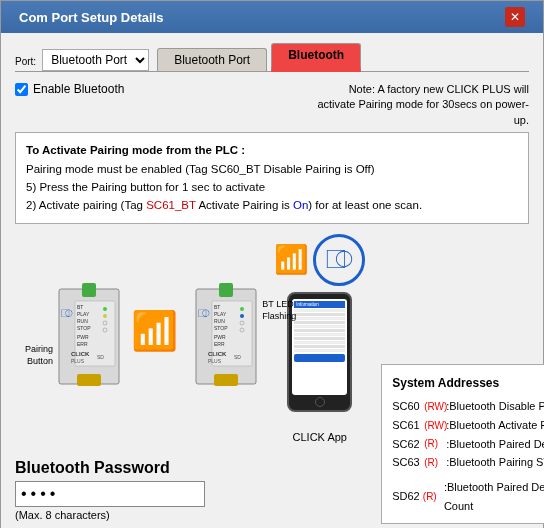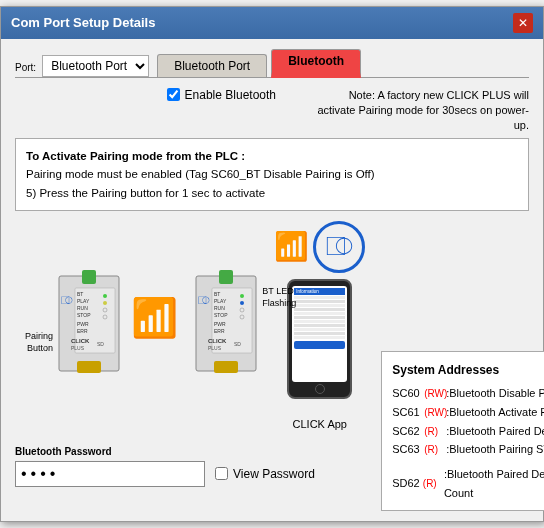--- a/index.html
+++ b/index.html
@@ -8,21 +8,21 @@
     .dialog {
       width: 544px;
       background: #f0f0f0;
       border: 1px solid #999;
       box-shadow: 2px 2px 8px rgba(0,0,0,0.4);
     }
 
     .title-bar {
       background: linear-gradient(to bottom, #4a7ab5, #3a6aa5);
       color: white;
-      padding: 6px 10px;
+      padding: 6px 18px;
       display: flex;
       justify-content: space-between;
       align-items: center;
       font-size: 13px;
       font-weight: 600;
     }
 
     .title-close {
       width: 20px;
       height: 20px;
@@ -78,24 +78,23 @@
     .tab.active {
       background: #ef4444;
       font-weight: 600;
       border-bottom: 6px solid #ef4444;
       margin-bottom: -1px;
     }
 
     
     .enable-row {
       display: flex;
-      justify-content: flex-end;
+      justify-content: space-between;
       align-items: flex-start;
       margin-bottom: 4px;
-      gap: 33px;
     }
 
     .enable-left {
       display: flex;
       align-items: center;
       gap: 5px;
     }
 
     .note-text {
       font-size: 11px;
@@ -156,21 +155,21 @@
     .sa-r { color: red; font-size: 10px; width: 20px; }
     .sa-desc { color: #000; }
 
     
     .password-section {
       margin-top: 8px;
       margin-bottom: 10px;
     }
 
     .password-label {
-      font-size: 10px;
+      font-size: 16px;
       font-weight: bold;
       margin-bottom: 4px;
     }
 
     .password-row {
       display: flex;
       align-items: center;
       gap: 10px;
     }
 
@@ -263,20 +262,23 @@
         <label>Enable Bluetooth</label>
       </div>
       <div class="note-text">Note: A factory new CLICK PLUS will activate
 Pairing mode for 30secs on power-up.</div>
     </div>
 
     <div class="instructions-box">
       <div style="font-weight:bold;">To Activate Pairing mode from the PLC :</div>
       <div>Pairing mode must be enabled (Tag SC60_BT Disable Pairing is Off)</div>
       <div>5)  Press the Pairing button for 1 sec to activate</div>
+      <div>
+        2)  Activate pairing (Tag <span style="color:#cc0000;">SC61_BT</span> Activate Pairing is <span style="color:#0000cc;">On</span>) for at least one scan.
+      </div>
     </div>
 
     <div class="diagram-row">
 
       <div class="left-diagram-section">
         <div class="devices-row" style="position:relative; margin-left:40px; margin-bottom:8px;">
 
           <div style="position:relative; margin-right:6px;">
             <div class="pairing-btn-label">Pairing<br>Button</div>
             
@@ -365,25 +367,22 @@
               <div style="width:10px; height:10px; border-radius:50%; border:1px solid #555; margin-top:2px;"></div>
             </div>
             <div class="click-app-label" style="font-size:11px; margin-top:19px;">CLICK App</div>
           </div>
         </div>
 
         <div class="password-section">
           <div class="password-label">Bluetooth Password</div>
           <div class="password-row">
             <input type="password" class="password-input" value="••••" style="letter-spacing: 4px; font-size: 16px; width: 190px; border: 1px solid rgb(136, 136, 136); padding: 3px 5px;">
-            <div class="view-password-row">
-              <input type="checkbox" style="">
-              <label>View Password</label>
-            </div>
-          </div>
+          </div>
+          <div class="max-chars">(Max. 8 characters)</div>
         </div>
       </div>
 
       <div style="min-width:220px; margin-left:6px; margin-top:130px;">
         <div class="system-addresses">
           <div class="sa-title">System Addresses</div>
           <div class="sa-row">
             <span class="sa-addr">SC60</span>
             <span class="sa-rw" style="color:red;">(RW)</span>
             <span class="sa-desc">:Bluetooth Disable Pairing</span>

